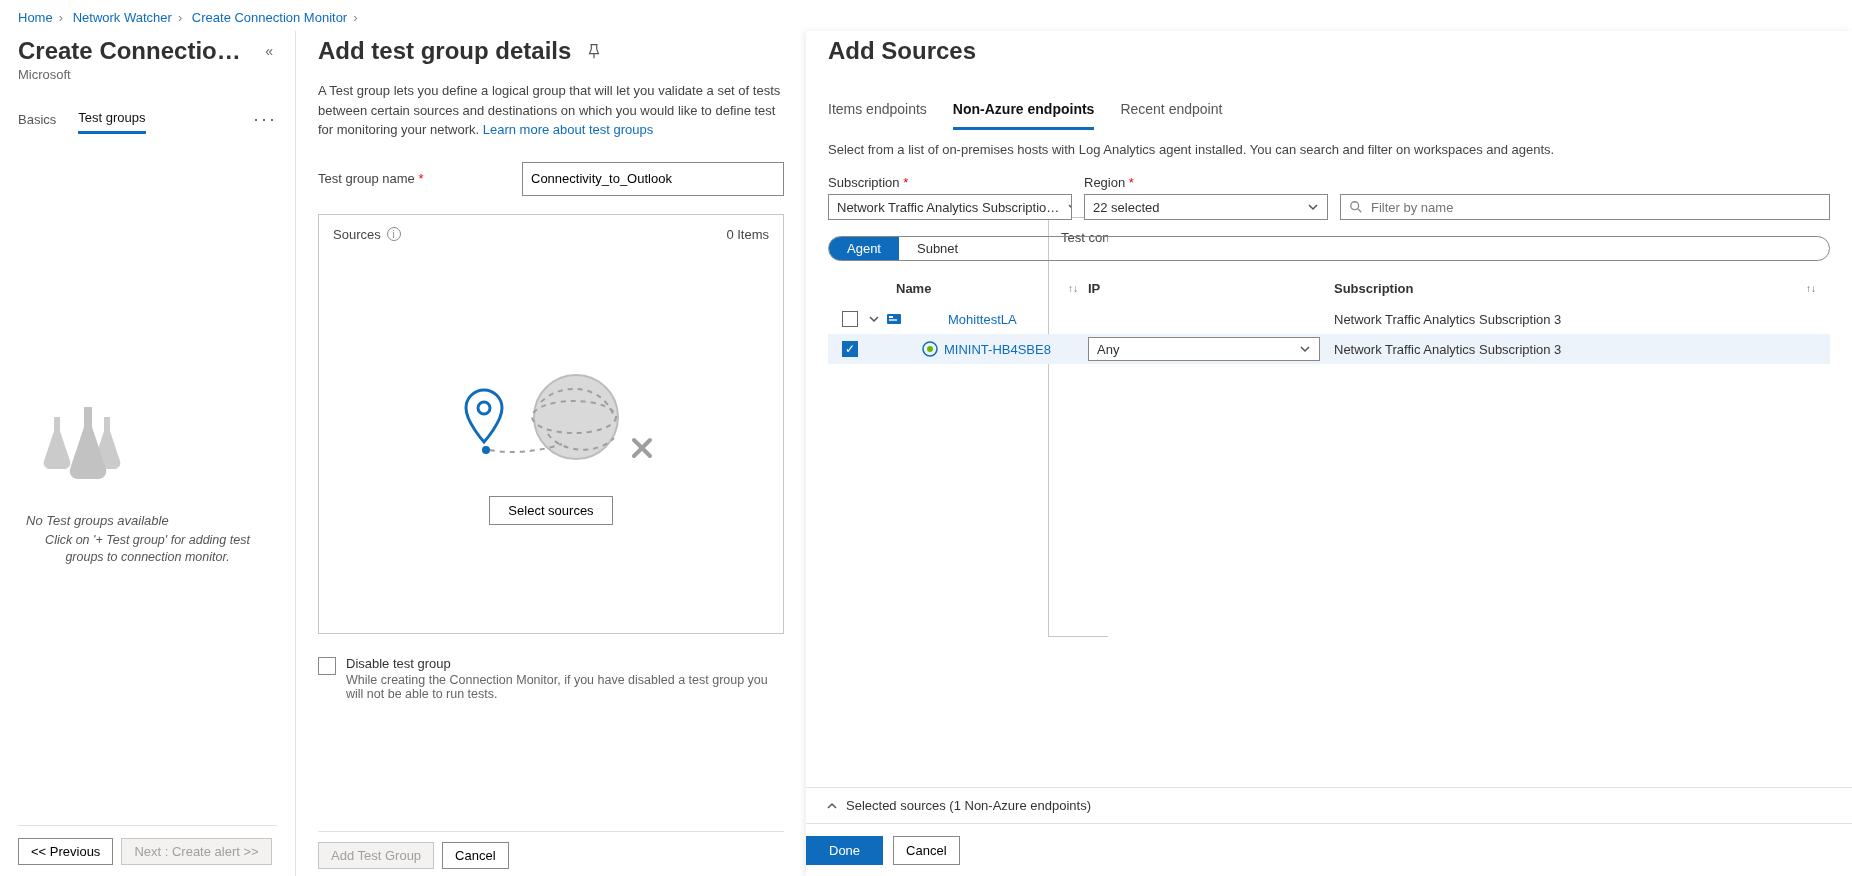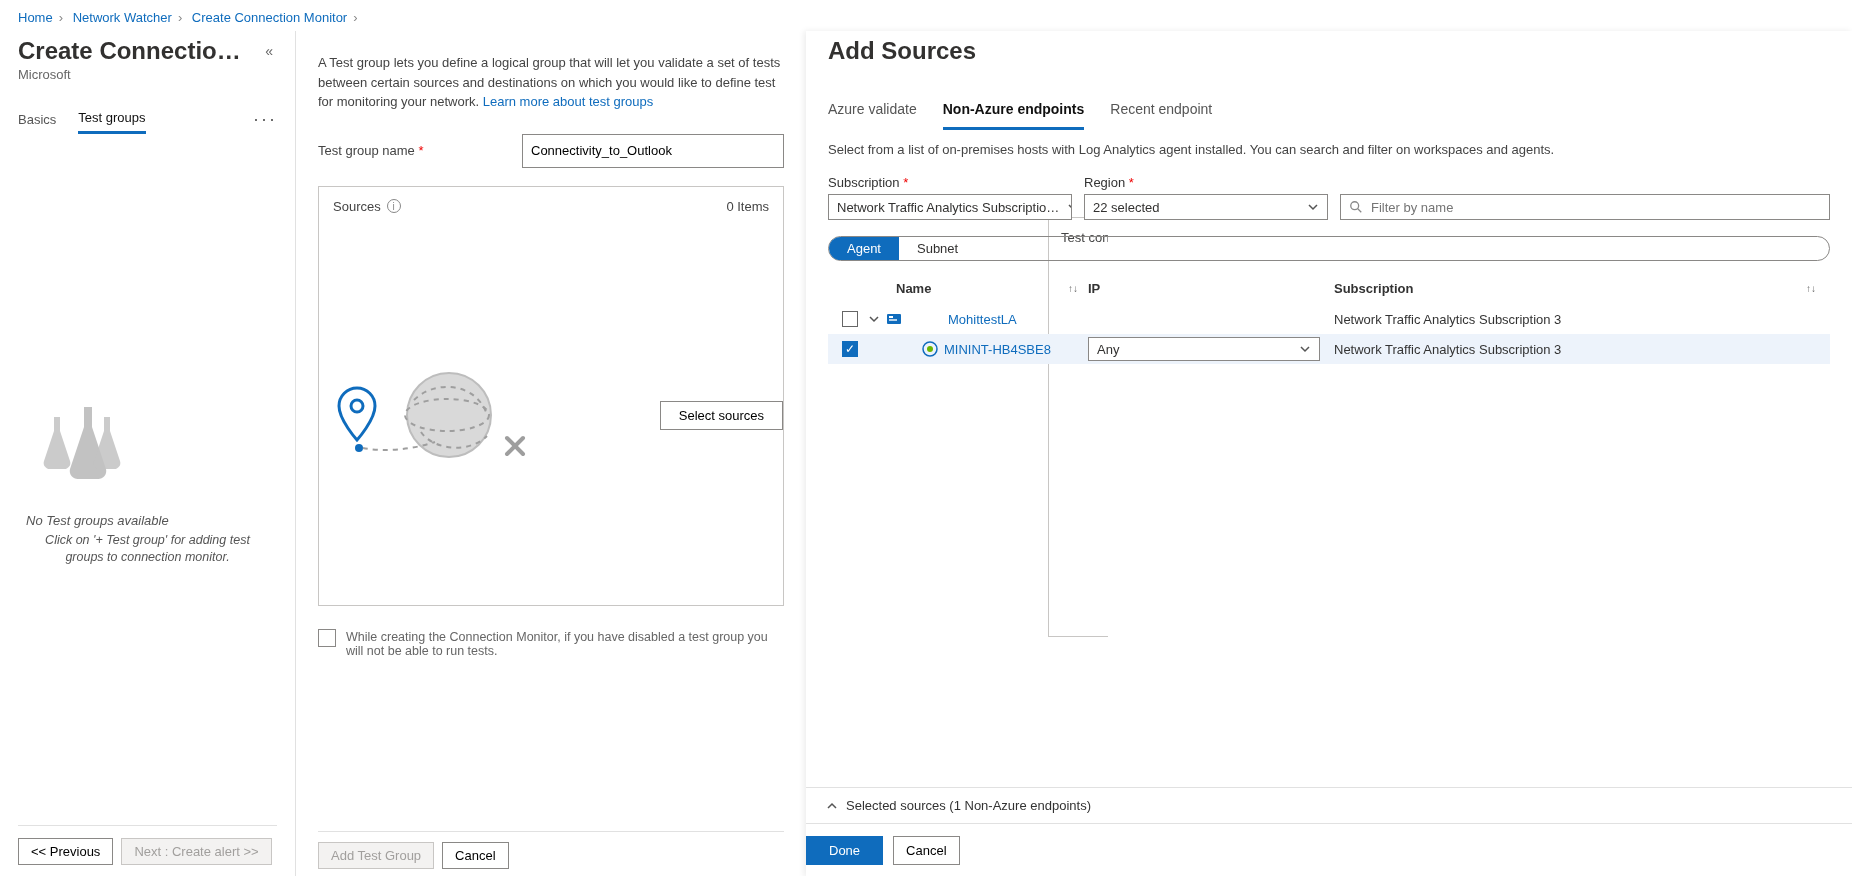--- a/index.html
+++ b/index.html
@@ -35,21 +35,21 @@
   .mid-desc { margin-top:16px; color:#444; line-height:1.5; font-size:13px;}
   .mid-desc .lnk { color:#0f6cbd; cursor:pointer;}
   .formrow { display:flex; align-items:center; margin-top:22px; gap:8px;}
   .formrow label { width:196px; color:#444;}
   .req { color:#e00;}
   .textin { flex:1; height:34px; border:1px solid #8a8886; padding:2px 8px; font-size:13px;}
   .srcbox { margin-top:18px; border:1px solid #c8c6c4; height:420px; display:flex; flex-direction:column;}
   .srcbox-h { display:flex; justify-content:space-between; align-items:center; padding:12px 14px; color:#444; border-bottom:0;}
   .src-label { display:flex; align-items:center; gap:6px;}
   .info-circ {width:14px;height:14px;border:1px solid #888;border-radius:50%;display:inline-flex;align-items:center;justify-content:center;font-size:10px;color:#888;}
-  .srcbox-body { flex:1; display:flex; flex-direction:row; align-items:center; justify-content:space-between; gap:24px;}
+  .srcbox-body { flex:1; display:flex; flex-direction:column; align-items:center; justify-content:center; gap:24px;}
   .globe-illus { width:210px; height:110px; }
   .select-btn { border:1px solid #8a8886; background:#fff; padding:6px 18px; cursor:pointer; font-size:13px;}
   .peekbox { position:absolute; top:186px; left:752px; width:60px; height:420px; border:1px solid #c8c6c4; border-right:none; padding:12px 0 0 12px; color:#444; overflow:hidden; white-space:nowrap;}
   .disable-row { display:flex; align-items:flex-start; gap:10px; margin-top:22px;}
   .chk { width:18px; height:18px; border:1px solid #8a8886; background:#fff; cursor:pointer; flex-shrink:0; margin-top:1px;}
   .disable-text .t1 {color:#333;}
   .disable-text .t2 {color:#666; font-size:12.5px; margin-top:2px;}
   .mid-footer { position:absolute; bottom:8px; left:22px; right:22px; border-top:1px solid #e1e1e1; padding-top:10px; display:flex; gap:8px;}
 
   
@@ -126,20 +126,28 @@
       <div class="msg1">No Test groups available</div>
       <div class="msg2">Click on '+ Test group' for adding test groups to connection monitor.</div>
     </div>
     <div class="sb-footer">
       <button class="btn">&lt;&lt; Previous</button>
       <button class="btn disabled">Next : Create alert &gt;&gt;</button>
     </div>
   </div>
 
   <div class="mid">
+    <div class="mid-h">
+      <div class="mid-title">Add test group details</div>
+      <span class="pin-icon">
+        <svg viewBox="0 0 20 20" width="18" height="18">
+            <path fill="none" stroke="#555" stroke-width="1.3" d="M6 3h8M7 3v5l-2 5h10l-2-5V3M10 13v5"></path>
+          </svg>
+      </span>
+    </div>
     <div class="mid-desc">
       <span>A Test group lets you define a logical group that will let you validate a set of tests between certain sources and destinations on which you would like to define test for monitoring your network. </span><span class="lnk">Learn more about test groups</span>
     </div>
     <div class="formrow">
       <label><span>Test group name</span> <span class="req">*</span></label>
       <input class="textin" value="Connectivity_to_Outlook" style="">
     </div>
     <div class="srcbox">
       <div class="srcbox-h">
         <div class="src-label">
@@ -165,34 +173,35 @@
         </svg>
         <button class="select-btn">Select sources</button>
       </div>
     </div>
 
     <div class="peekbox">Test configurations</div>
 
     <div class="disable-row">
       <div class="chk"></div>
       <div class="disable-text">
+        <div class="t1">Disable test group</div>
         <div class="t2">While creating the Connection Monitor, if you have disabled a test group you will not be able to run tests.</div>
       </div>
     </div>
 
     <div class="mid-footer">
       <button class="btn disabled">Add Test Group</button>
       <button class="btn">Cancel</button>
     </div>
   </div>
 
   <div class="right">
     <div class="right-title">Add Sources</div>
     <div class="rtabs">
-      <div class="rtab">Azure validate</div>
+      <div class="rtab">Items endpoints</div>
       <div class="rtab active">Non-Azure endpoints</div>
       <div class="rtab">Recent endpoint</div>
     </div>
     <div class="rdesc">Select from a list of on-premises hosts with Log Analytics agent installed. You can search and filter on workspaces and agents.</div>
 
     <div class="filters">
       <div class="fcol" style="width:244px;">
         <div class="flabel"><span>Subscription</span> <span class="req">*</span></div>
         <div class="fsel">
           <span>Network Traffic Analytics Subscriptio…</span>

